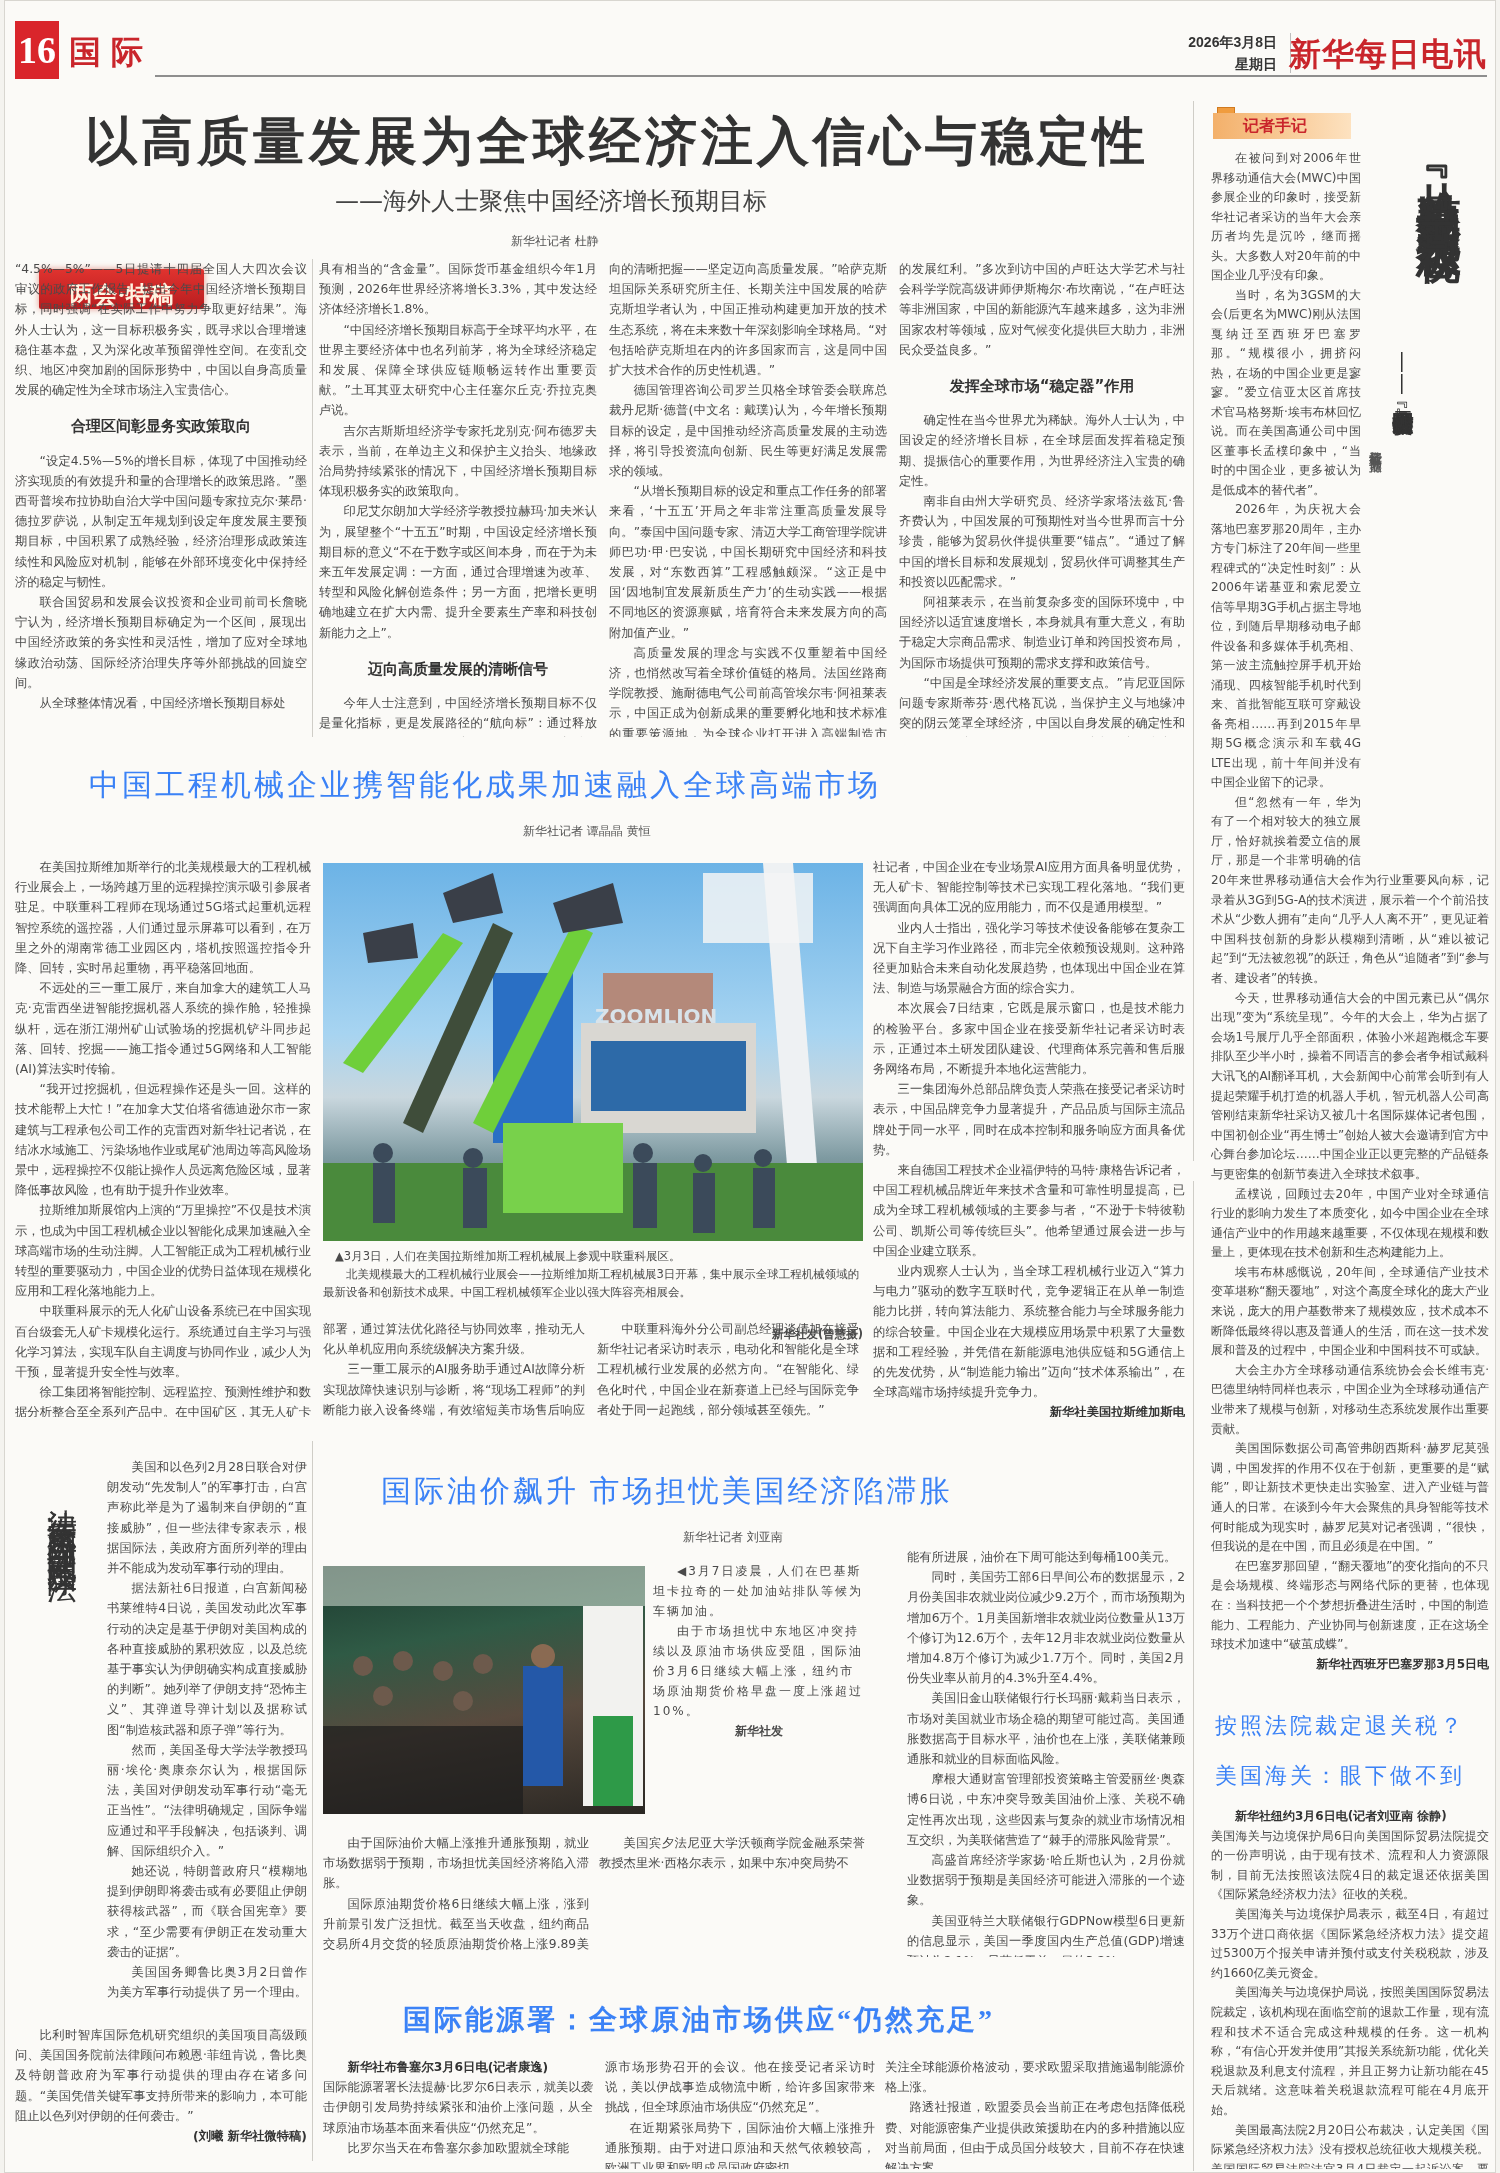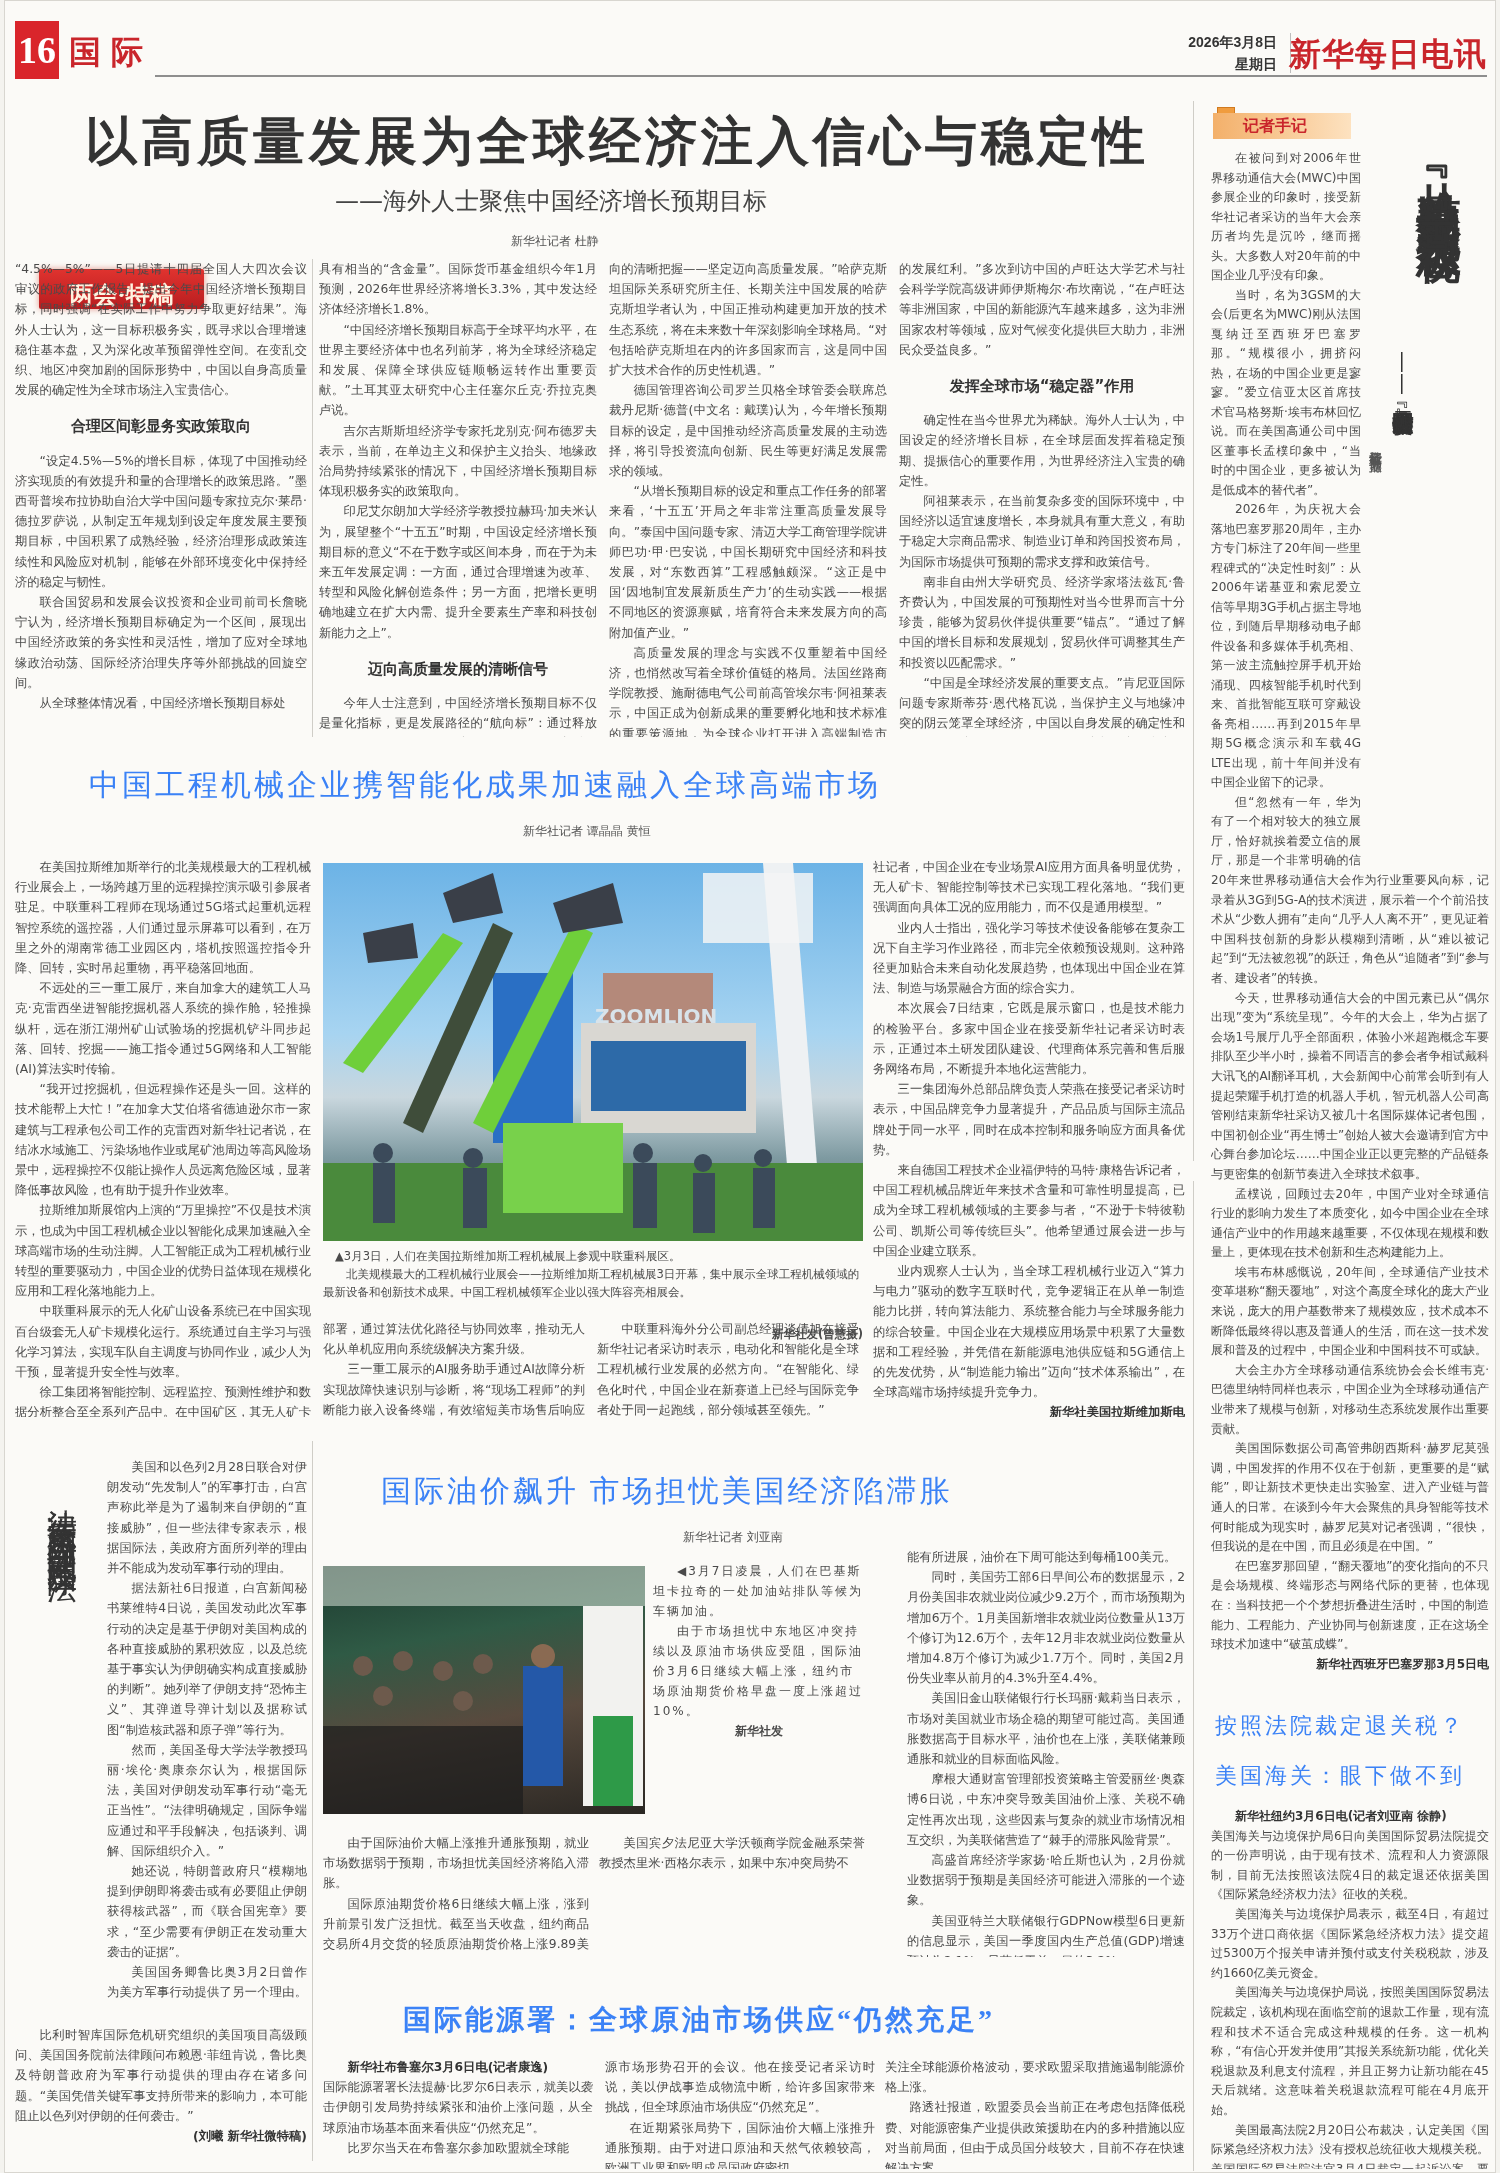--- a/index.html
+++ b/index.html
@@ -90,22 +90,22 @@
     <p>德国管理咨询公司罗兰贝格全球管委会联席总裁丹尼斯·德普(中文名：戴璞)认为，今年增长预期目标的设定，是中国推动经济高质量发展的主动选择，将引导投资流向创新、民生等更好满足发展需求的领域。</p>
     <p>“从增长预期目标的设定和重点工作任务的部署来看，‘十五五’开局之年非常注重高质量发展导向。”泰国中国问题专家、清迈大学工商管理学院讲师巴功·甲·巴安说，中国长期研究中国经济和科技发展，对“东数西算”工程感触颇深。“这正是中国‘因地制宜发展新质生产力’的生动实践——根据不同地区的资源禀赋，培育符合未来发展方向的高附加值产业。”</p>
     <p>高质量发展的理念与实践不仅重塑着中国经济，也悄然改写着全球价值链的格局。法国丝路商学院教授、施耐德电气公司前高管埃尔韦·阿祖莱表示，中国正成为创新成果的重要孵化地和技术标准的重要策源地，为全球企业打开进入高端制造市场、参与先进技术集群合作以及融入数字化工业生态体系的广阔空间。</p>
 
   </div>
 
   <div class="col" style="left:894px;top:258px;width:286px;height:478px;">
     <p class="noindent">的发展红利。”多次到访中国的卢旺达大学艺术与社会科学学院高级讲师伊斯梅尔·布坎南说，“在卢旺达等非洲国家，中国的新能源汽车越来越多，这为非洲国家农村等领域，应对气候变化提供巨大助力，非洲民众受益良多。”</p>
     <div class="subhead">发挥全球市场“稳定器”作用</div>
     <p>确定性在当今世界尤为稀缺。海外人士认为，中国设定的经济增长目标，在全球层面发挥着稳定预期、提振信心的重要作用，为世界经济注入宝贵的确定性。</p>
+    <p>南非自由州大学研究员、经济学家塔法兹瓦·鲁齐费认为，中国发展的可预期性对当今世界而言十分珍贵，能够为贸易伙伴提供重要“锚点”。“通过了解中国的增长目标和发展规划，贸易伙伴可调整其生产和投资以匹配需求。”</p>
     <p>阿祖莱表示，在当前复杂多变的国际环境中，中国经济以适宜速度增长，本身就具有重大意义，有助于稳定大宗商品需求、制造业订单和跨国投资布局，为国际市场提供可预期的需求支撑和政策信号。</p>
-    <p>南非自由州大学研究员、经济学家塔法兹瓦·鲁齐费认为，中国发展的可预期性对当今世界而言十分珍贵，能够为贸易伙伴提供重要“锚点”。“通过了解中国的增长目标和发展规划，贸易伙伴可调整其生产和投资以匹配需求。”</p>
     <p>“中国是全球经济发展的重要支点。”肯尼亚国际问题专家斯蒂芬·恩代格瓦说，当保护主义与地缘冲突的阴云笼罩全球经济，中国以自身发展的确定性和开放合作的实际行动，为纷乱世界注入稳定性和方向感。</p>
 
   </div>
 
   <div class="vert-sep" style="left:1188px;top:100px;height:1060px;"></div>
 
   <div class="notebook-icon"></div>
   <div class="notebook-tag">记者手记</div>
 
   <div class="col" style="left:1206px;top:148px;width:150px;height:720px;font-size:12px;line-height:19.5px;">

